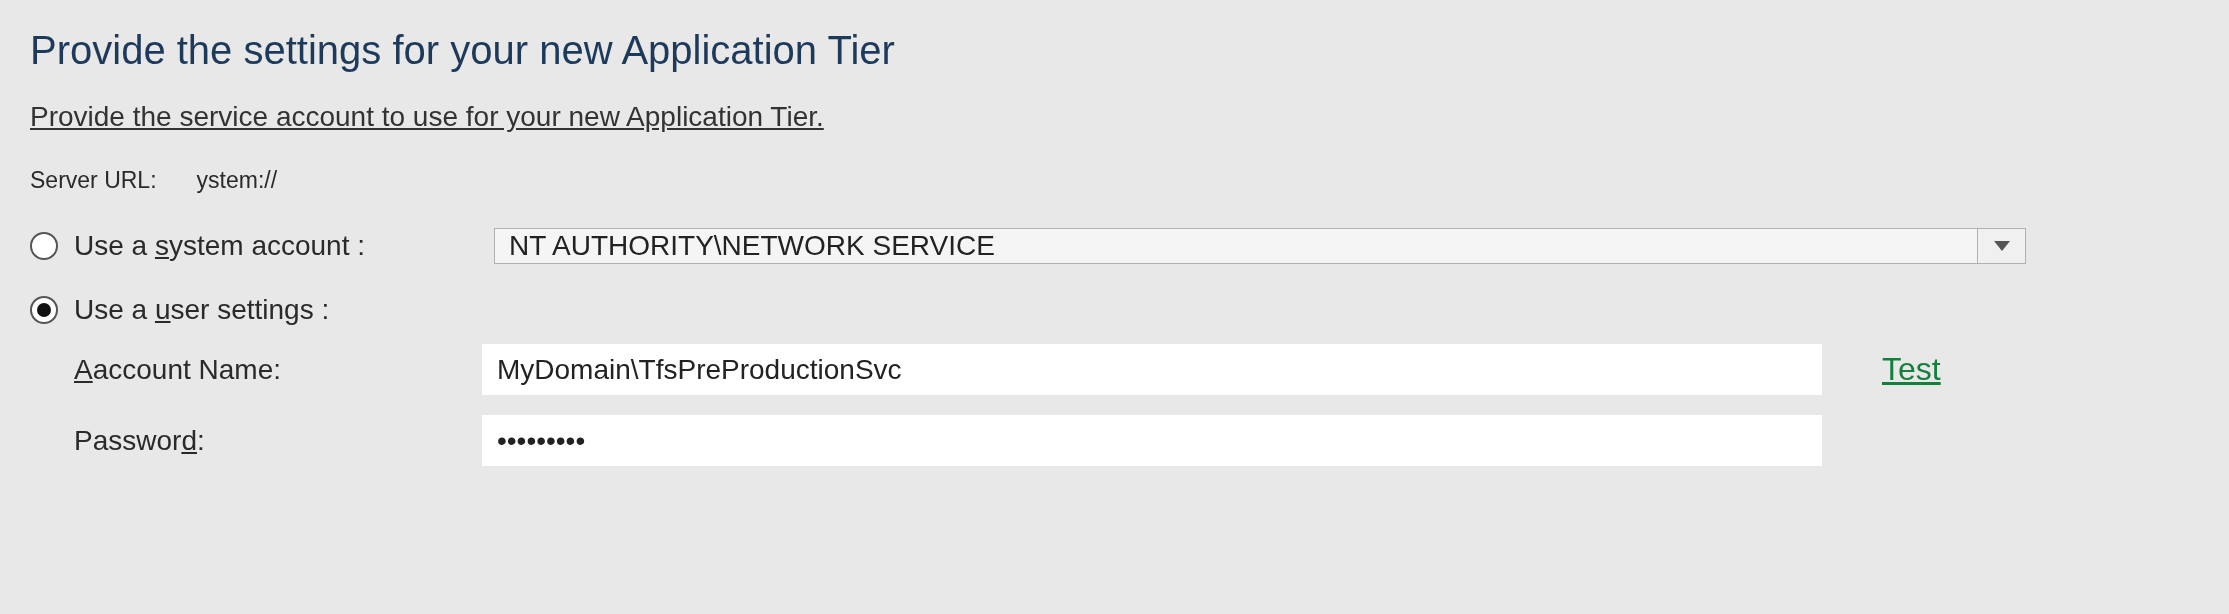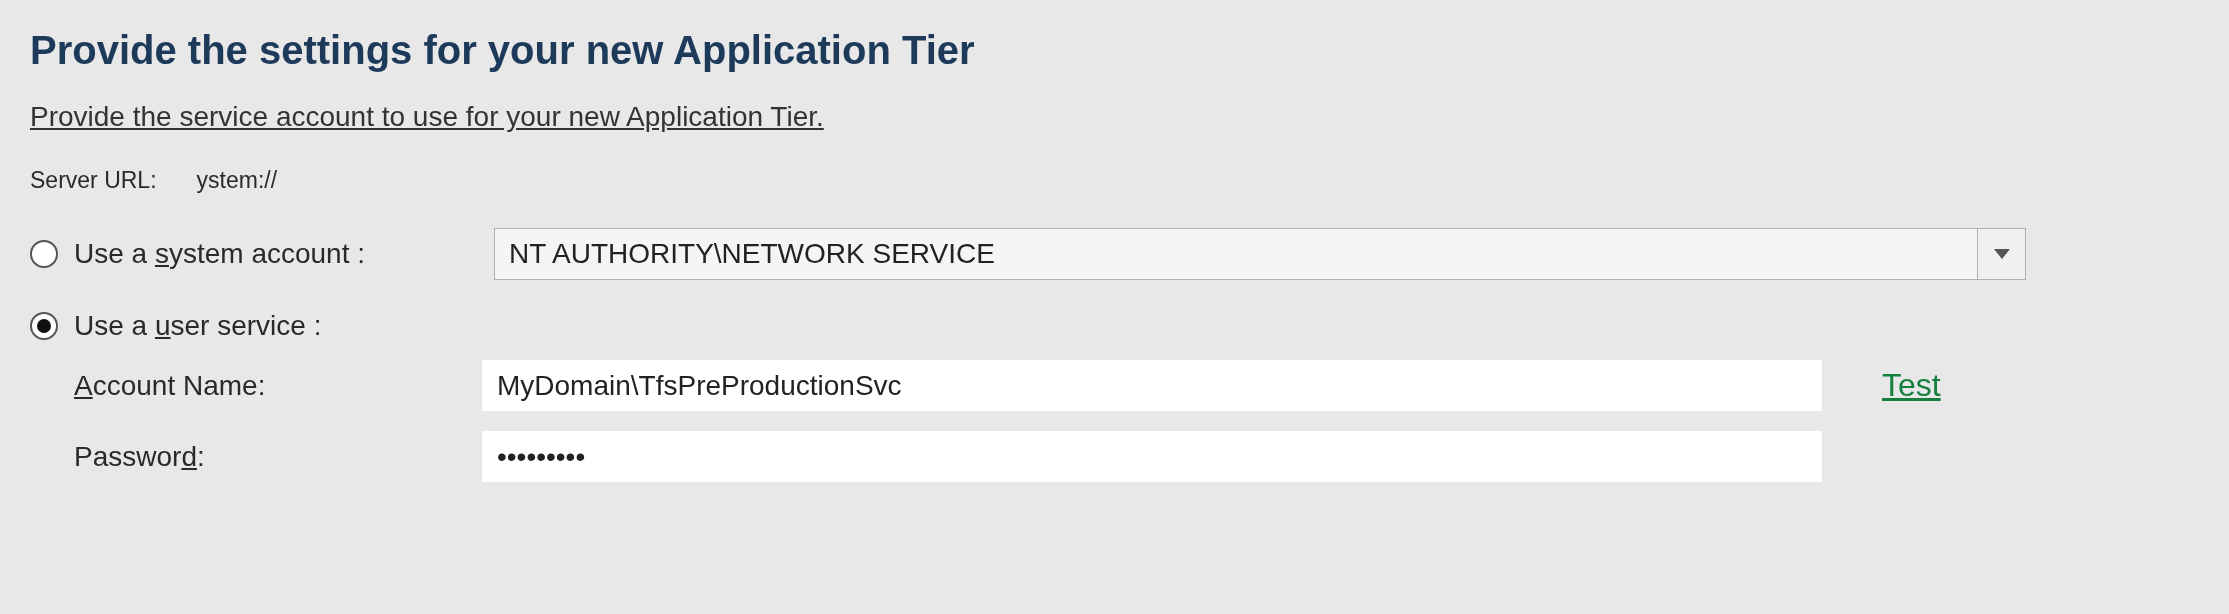--- a/index.html
+++ b/index.html
@@ -10,21 +10,21 @@
     body {
       font-family: "Segoe UI", Tahoma, sans-serif;
       background: #e8e8e8;
       width: 2229px;
       height: 614px;
       padding: 28px 30px;
       color: #2a2a2a;
     }
     .heading {
       font-size: 40px;
-      font-weight: 700;
+      font-weight: 400;
       color: #1d3a5a;
       margin-bottom: 28px;
     }
     .description {
       font-size: 28px;
       font-weight: 400;
       color: #333;
       margin-bottom: 34px;
       text-decoration: underline;
     }
@@ -74,21 +74,21 @@
     }
     .underline-char {
       text-decoration: underline;
     }
     .combo {
       display: flex;
       flex: 1;
       margin-left: 12px;
       border: 1px solid #b0b0b0;
       background: #f5f5f5;
-      height: 52px;
+      height: 36px;
       max-width: 1532px;
     }
     .combo-text {
       flex: 1;
       padding: 6px 14px;
       font-size: 28px;
       border: none;
       background: transparent;
       color: #222;
       outline: none;
@@ -174,27 +174,27 @@
       <svg viewBox="0 0 16 10">
           <polygon points="0,0 16,0 8,10"></polygon>
         </svg>
     </div>
   </div>
 </div>
 
 <div class="radio-row">
   <span class="radio selected"></span>
   <span class="radio-label">
-    <span>Use a </span><span class="underline-char">u</span><span>ser service :</span>
+    <span>Use a </span><span class="underline-char">u</span><span>ser settings :</span>
   </span>
 </div>
 
 <div class="form-row">
   <span class="form-label">
-    <span class="underline-char">A</span><span>ccount Name:</span>
+    <span class="underline-char">A</span><span>account Name:</span>
   </span>
   <input class="text-input" type="text" value="MyDomain\TfsPreProductionSvc" style="">
   <a class="test-link">Test</a>
 </div>
 
 <div class="form-row">
   <span class="form-label">
     <span>Passwor</span><span class="underline-char">d</span><span>:</span>
   </span>
   <input class="text-input" type="text" value="•••••••••" style="">

